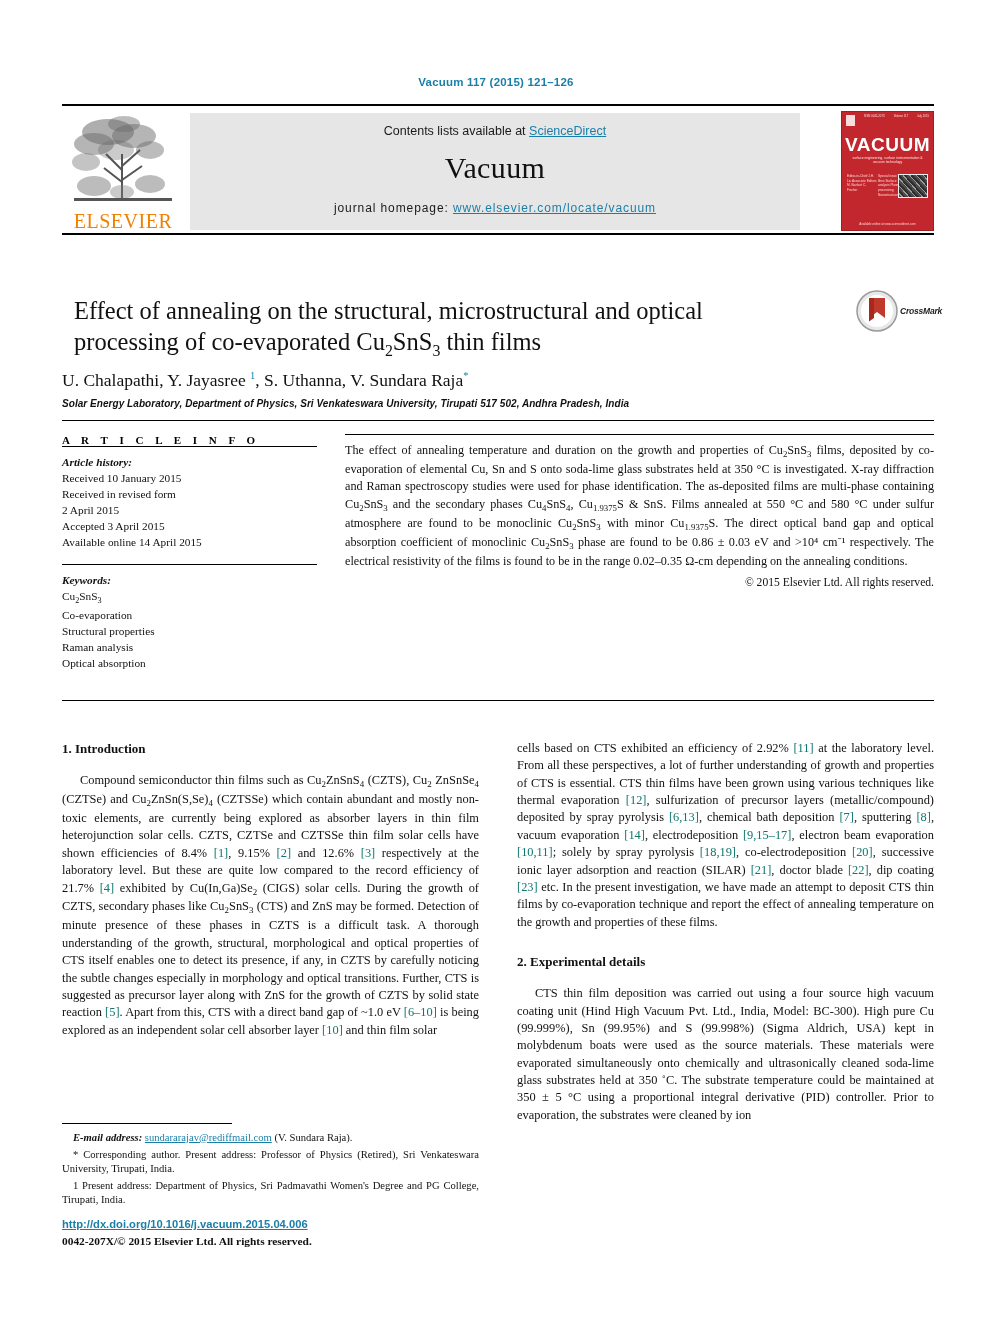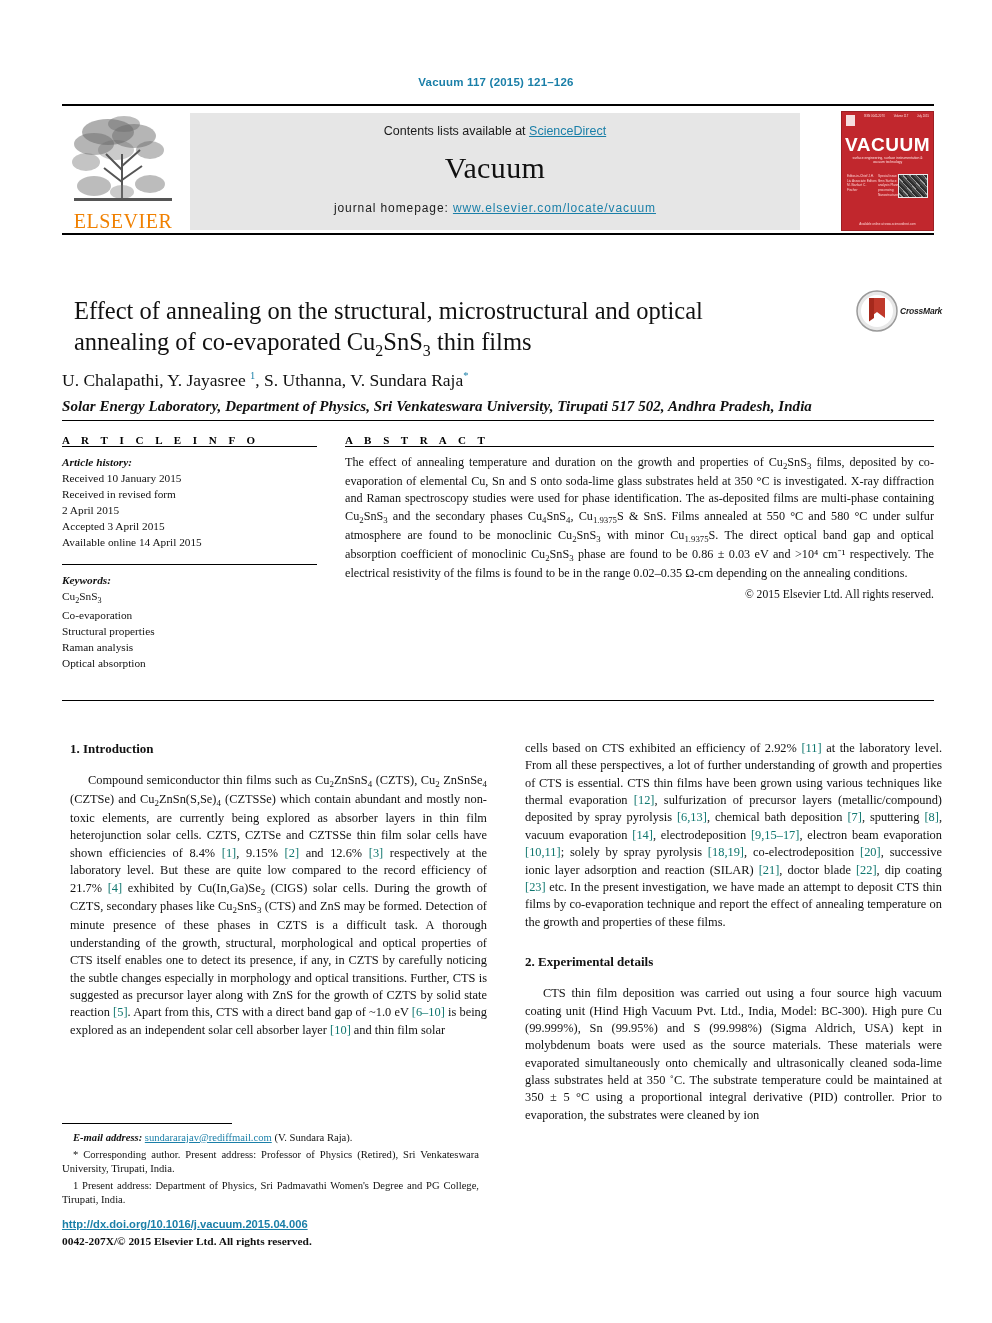--- a/index.html
+++ b/index.html
@@ -245,24 +245,24 @@
     font-size: 17.5px;
     color: #111;
   }
   .authors sup { font-size: 60%; color: #1a7fa8; }
   .authors sup.star { color: #1a7fa8; }
 
   .affil {
     position: absolute;
     left: 62px;
     top: 398px;
-    font-family: Liberation Serif, serif;
+    font-family: Liberation Sans, sans-serif;
     font-style: italic;
     font-weight: bold;
-    font-size: 15px;
+    font-size: 10px;
     color: #111;
     letter-spacing: .05px;
   }
 
   
   .rule-top {
     position: absolute;
     left: 62px;
     top: 420px;
     width: 872px;
@@ -330,21 +330,20 @@
   
   .col {
     position: absolute;
     top: 740px;
     width: 417px;
     font-family: "Liberation Serif", serif;
     font-size: 12.4px;
     line-height: 1.40;
     text-align: justify;
     color: #111;
-    margin-left: 8px;
   }
   .col-left { left: 62px; }
   .col-right { left: 517px; }
   .col h2 {
     font-family: "Liberation Serif", serif;
     font-size: 13px;
     font-weight: bold;
     margin: 0 0 14px 0;
   }
   .col h2.spaced { margin-top: 22px; }
@@ -465,21 +464,21 @@
         <div class="cover-img"></div>
         <div class="cover-bottom">Available online at www.sciencedirect.com</div>
       </div>
 
     </div>
   </div>
 
   <div class="title-block">
     <h1 class="art-title">
       <span>Effect of annealing on the structural, microstructural and optical</span><br>
-      <span>annealing of co-evaporated Cu</span><sub>2</sub><span>SnS</span><sub>3</sub><span> thin films</span>
+      <span>processing of co-evaporated Cu</span><sub>2</sub><span>SnS</span><sub>3</sub><span> thin films</span>
     </h1>
   </div>
 
   <div class="crossmark">
     <svg width="42" height="42" viewBox="0 0 42 42">
       <circle cx="21" cy="21" r="20" fill="#e8e8e8" stroke="#9a9a9a" stroke-width="1.5"></circle>
       <circle cx="21" cy="21" r="16" fill="#ffffff"></circle>
       <path d="M13 8 h16 v20 l-8 -6 l-8 6 z" fill="#c0392b"></path>
       <path d="M13 8 h5 v20 l-5 3.5 z" fill="#a6291c"></path>
     </svg>
@@ -510,21 +509,20 @@
         <div>Cu<sub>2</sub>SnS<sub>3</sub></div>
         <div>Co-evaporation</div>
         <div>Structural properties</div>
         <div>Raman analysis</div>
         <div>Optical absorption</div>
       </div>
     </div>
   </div>
 
   <div class="abs-col">
-    <div class="sec-head">A B S T R A C T</div>
     <div class="thin-rule"></div>
     <div class="abs-body">The effect of annealing temperature and duration on the growth and properties of Cu<sub>2</sub>SnS<sub>3</sub> films, deposited by co-evaporation of elemental Cu, Sn and S onto soda-lime glass substrates held at 350 °C is investigated. X-ray diffraction and Raman spectroscopy studies were used for phase identification. The as-deposited films are multi-phase containing Cu<sub>2</sub>SnS<sub>3</sub> and the secondary phases Cu<sub>4</sub>SnS<sub>4</sub>, Cu<sub>1.9375</sub>S &amp; SnS. Films annealed at 550 °C and 580 °C under sulfur atmosphere are found to be monoclinic Cu<sub>2</sub>SnS<sub>3</sub> with minor Cu<sub>1.9375</sub>S. The direct optical band gap and optical absorption coefficient of monoclinic Cu<sub>2</sub>SnS<sub>3</sub> phase are found to be 0.86 ± 0.03 eV and &gt;10⁴ cm⁻¹ respectively. The electrical resistivity of the films is found to be in the range 0.02–0.35 Ω-cm depending on the annealing conditions.</div>
     <div class="abs-copy">© 2015 Elsevier Ltd. All rights reserved.</div>
   </div>
 
   <div class="rule-bottom"></div>
 
   <div class="col col-left">
     <h2>1.  Introduction</h2>
     <p>Compound semiconductor thin films such as Cu<sub>2</sub>ZnSnS<sub>4</sub> (CZTS), Cu<sub>2</sub> ZnSnSe<sub>4</sub> (CZTSe) and Cu<sub>2</sub>ZnSn(S,Se)<sub>4</sub> (CZTSSe) which contain abundant and mostly non-toxic elements, are currently being explored as absorber layers in thin film heterojunction solar cells. CZTS, CZTSe and CZTSSe thin film solar cells have shown efficiencies of 8.4% <span class="ref">[1]</span>, 9.15% <span class="ref">[2]</span> and 12.6% <span class="ref">[3]</span> respectively at the laboratory level. But these are quite low compared to the record efficiency of 21.7% <span class="ref">[4]</span> exhibited by Cu(In,Ga)Se<sub>2</sub> (CIGS) solar cells. During the growth of CZTS, secondary phases like Cu<sub>2</sub>SnS<sub>3</sub> (CTS) and ZnS may be formed. Detection of minute presence of these phases in CZTS is a difficult task. A thorough understanding of the growth, structural, morphological and optical properties of CTS itself enables one to detect its presence, if any, in CZTS by carefully noticing the subtle changes especially in morphology and optical transitions. Further, CTS is suggested as precursor layer along with ZnS for the growth of CZTS by solid state reaction <span class="ref">[5]</span>. Apart from this, CTS with a direct band gap of ~1.0 eV <span class="ref">[6–10]</span> is being explored as an independent solar cell absorber layer <span class="ref">[10]</span> and thin film solar</p>

